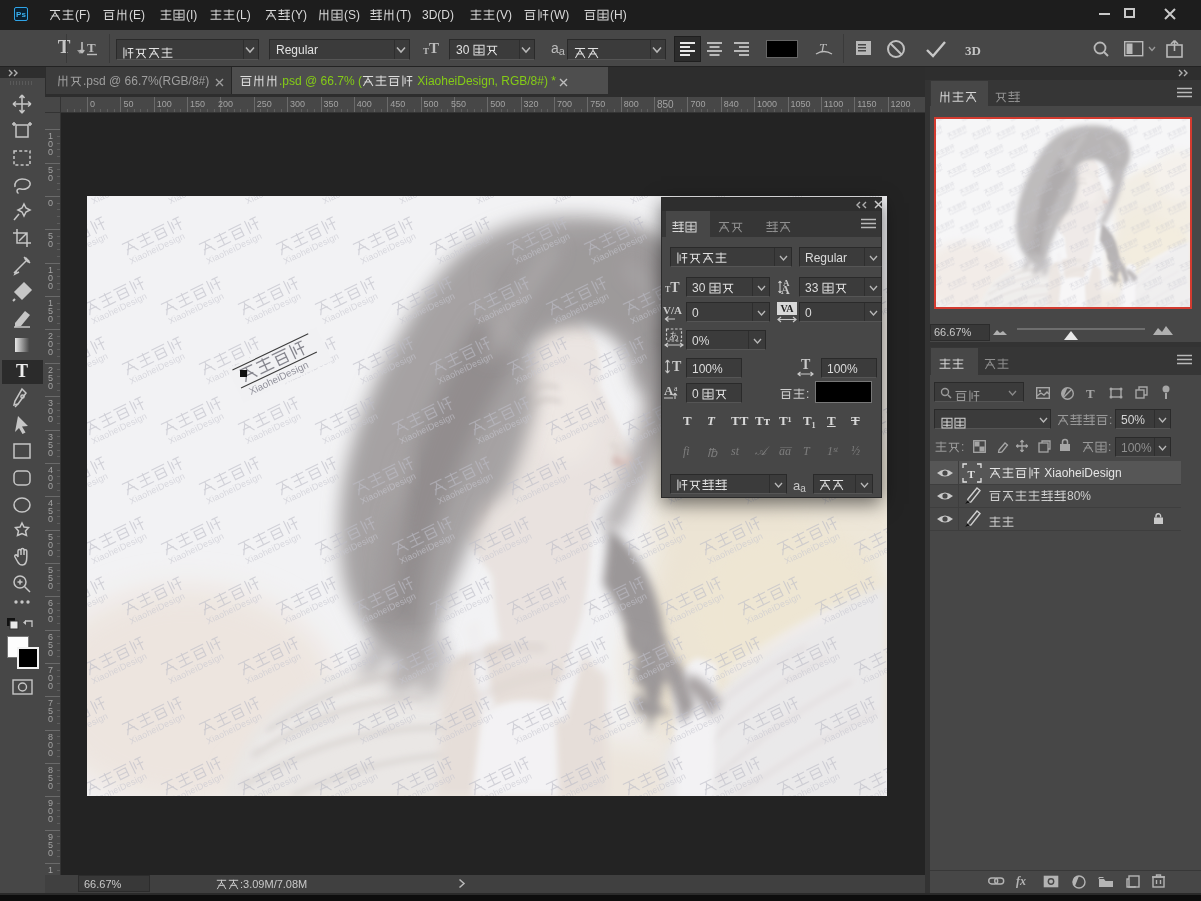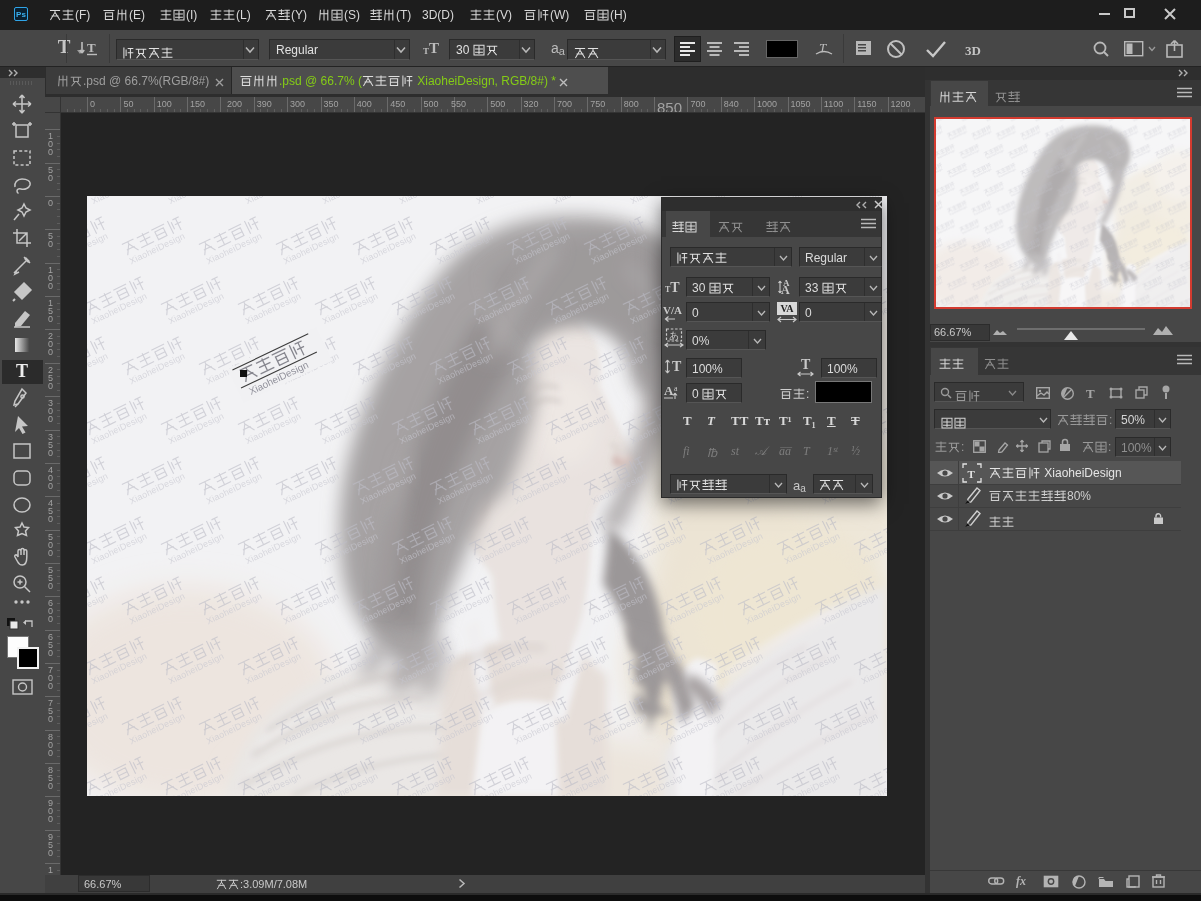--- a/index.html
+++ b/index.html
@@ -370,27 +370,27 @@
     <div class="abs" style="left:106.1px;top:12px;width:1px;height:4px;background:#5e5e5e"></div>
     <div class="abs" style="left:112.7px;top:12px;width:1px;height:4px;background:#5e5e5e"></div>
     <div class="abs" style="left:119.4px;top:12px;width:1px;height:4px;background:#5e5e5e"></div>
     <div class="abs" style="left:126.1px;top:0;width:1px;height:16px;background:#6a6a6a"></div>
     <div class="abs" style="left:129.1px;top:2px;font-size:9px;color:#a2a2a2">150</div>
     <div class="abs" style="left:132.7px;top:12px;width:1px;height:4px;background:#5e5e5e"></div>
     <div class="abs" style="left:139.4px;top:12px;width:1px;height:4px;background:#5e5e5e"></div>
     <div class="abs" style="left:146.1px;top:12px;width:1px;height:4px;background:#5e5e5e"></div>
     <div class="abs" style="left:152.7px;top:12px;width:1px;height:4px;background:#5e5e5e"></div>
     <div class="abs" style="left:159.4px;top:0;width:1px;height:16px;background:#6a6a6a"></div>
-    <div class="abs" style="left:166px;top:2px;font-size:9px;color:#a2a2a2">200</div>
+    <div class="abs" style="left:157px;top:2px;font-size:9px;color:#a2a2a2">200</div>
     <div class="abs" style="left:166.1px;top:12px;width:1px;height:4px;background:#5e5e5e"></div>
     <div class="abs" style="left:172.8px;top:12px;width:1px;height:4px;background:#5e5e5e"></div>
     <div class="abs" style="left:179.4px;top:12px;width:1px;height:4px;background:#5e5e5e"></div>
     <div class="abs" style="left:186.1px;top:12px;width:1px;height:4px;background:#5e5e5e"></div>
     <div class="abs" style="left:192.8px;top:0;width:1px;height:16px;background:#6a6a6a"></div>
-    <div class="abs" style="left:195.8px;top:2px;font-size:9px;color:#a2a2a2">390</div>
+    <div class="abs" style="left:195.8px;top:2px;font-size:9px;color:#a2a2a2">250</div>
     <div class="abs" style="left:199.4px;top:12px;width:1px;height:4px;background:#5e5e5e"></div>
     <div class="abs" style="left:206.1px;top:12px;width:1px;height:4px;background:#5e5e5e"></div>
     <div class="abs" style="left:212.8px;top:12px;width:1px;height:4px;background:#5e5e5e"></div>
     <div class="abs" style="left:219.5px;top:12px;width:1px;height:4px;background:#5e5e5e"></div>
     <div class="abs" style="left:226.1px;top:0;width:1px;height:16px;background:#6a6a6a"></div>
     <div class="abs" style="left:229.1px;top:2px;font-size:9px;color:#a2a2a2">300</div>
     <div class="abs" style="left:232.8px;top:12px;width:1px;height:4px;background:#5e5e5e"></div>
     <div class="abs" style="left:239.5px;top:12px;width:1px;height:4px;background:#5e5e5e"></div>
     <div class="abs" style="left:246.1px;top:12px;width:1px;height:4px;background:#5e5e5e"></div>
     <div class="abs" style="left:252.8px;top:12px;width:1px;height:4px;background:#5e5e5e"></div>
@@ -448,21 +448,21 @@
     <div class="abs" style="left:539.7px;top:12px;width:1px;height:4px;background:#5e5e5e"></div>
     <div class="abs" style="left:546.3px;top:12px;width:1px;height:4px;background:#5e5e5e"></div>
     <div class="abs" style="left:553.0px;top:12px;width:1px;height:4px;background:#5e5e5e"></div>
     <div class="abs" style="left:559.7px;top:0;width:1px;height:16px;background:#6a6a6a"></div>
     <div class="abs" style="left:562.7px;top:2px;font-size:9px;color:#a2a2a2">800</div>
     <div class="abs" style="left:566.4px;top:12px;width:1px;height:4px;background:#5e5e5e"></div>
     <div class="abs" style="left:573.0px;top:12px;width:1px;height:4px;background:#5e5e5e"></div>
     <div class="abs" style="left:579.7px;top:12px;width:1px;height:4px;background:#5e5e5e"></div>
     <div class="abs" style="left:586.4px;top:12px;width:1px;height:4px;background:#5e5e5e"></div>
     <div class="abs" style="left:593.0px;top:0;width:1px;height:16px;background:#6a6a6a"></div>
-    <div class="abs" style="left:596.0px;top:2px;font-size:15px;color:#a2a2a2">850</div>
+    <div class="abs" style="left:596.0px;top:2px;font-size:10px;color:#a2a2a2">850</div>
     <div class="abs" style="left:599.7px;top:12px;width:1px;height:4px;background:#5e5e5e"></div>
     <div class="abs" style="left:606.4px;top:12px;width:1px;height:4px;background:#5e5e5e"></div>
     <div class="abs" style="left:613.0px;top:12px;width:1px;height:4px;background:#5e5e5e"></div>
     <div class="abs" style="left:619.7px;top:12px;width:1px;height:4px;background:#5e5e5e"></div>
     <div class="abs" style="left:626.4px;top:0;width:1px;height:16px;background:#6a6a6a"></div>
     <div class="abs" style="left:629.4px;top:2px;font-size:9px;color:#a2a2a2">700</div>
     <div class="abs" style="left:633.1px;top:12px;width:1px;height:4px;background:#5e5e5e"></div>
     <div class="abs" style="left:639.7px;top:12px;width:1px;height:4px;background:#5e5e5e"></div>
     <div class="abs" style="left:646.4px;top:12px;width:1px;height:4px;background:#5e5e5e"></div>
     <div class="abs" style="left:653.1px;top:12px;width:1px;height:4px;background:#5e5e5e"></div>

